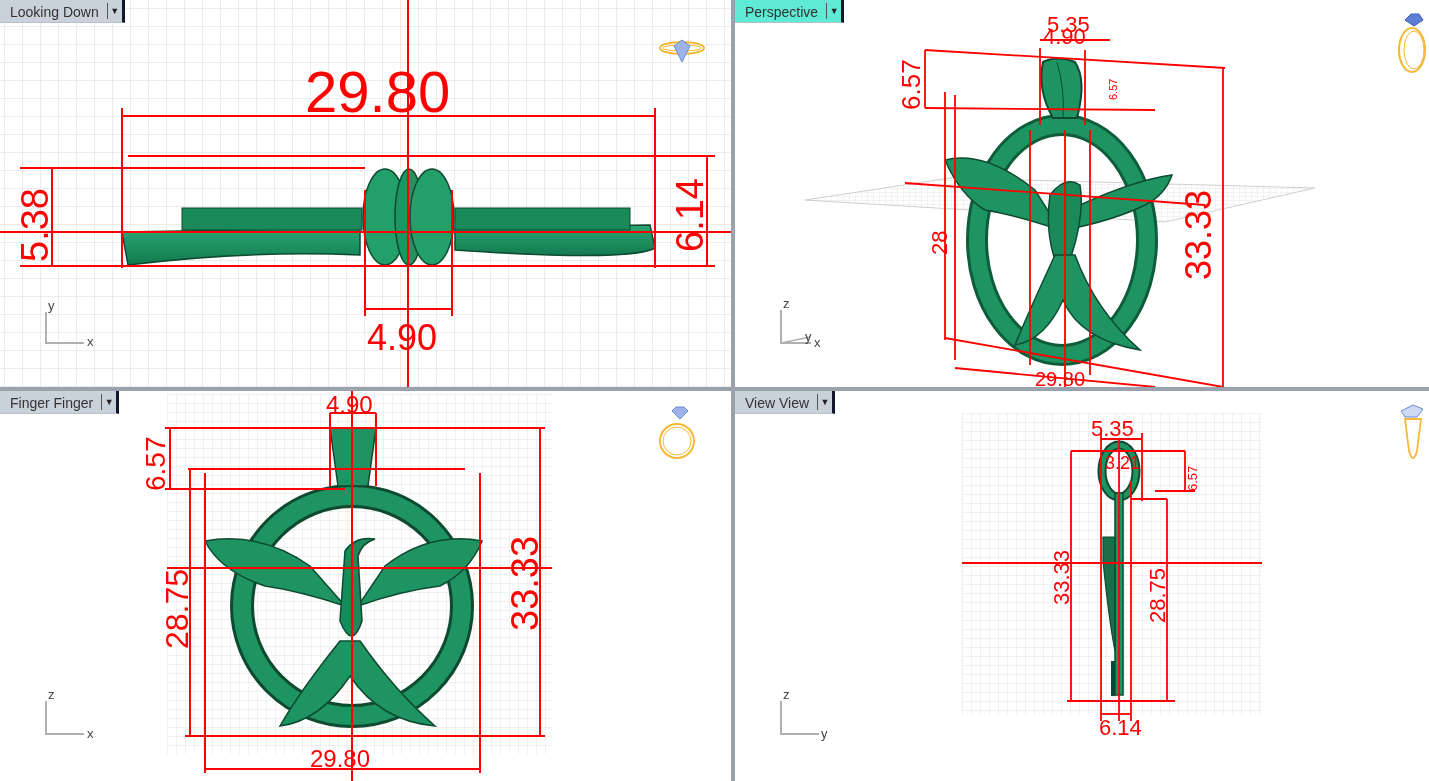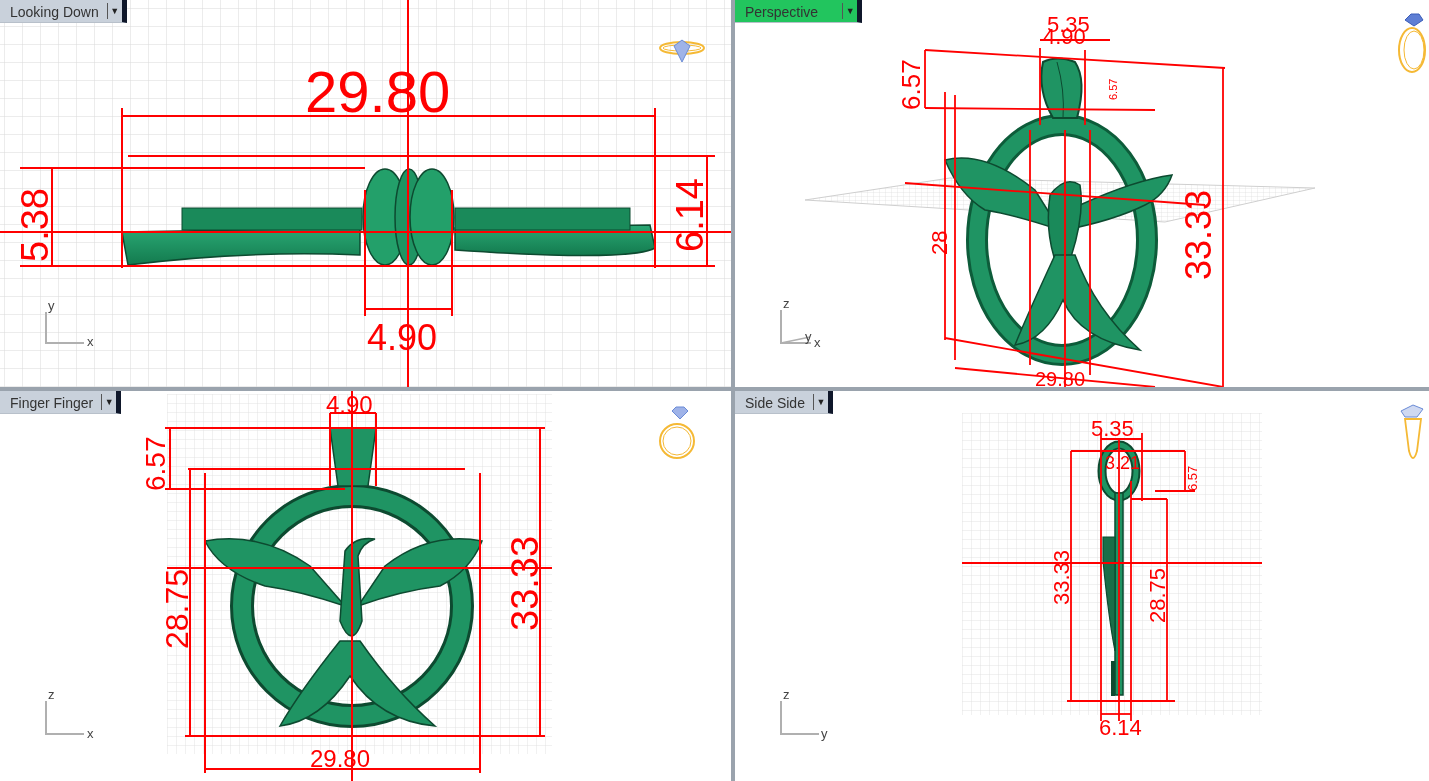--- a/index.html
+++ b/index.html
@@ -3,22 +3,22 @@
 <meta charset="utf-8">
 <style>
   html,body{margin:0;padding:0;background:#9aa3ad;}
   body{width:1429px;height:781px;position:relative;overflow:hidden;font-family:"Liberation Sans",sans-serif;}
   .vp{position:absolute;background:#ffffff;overflow:hidden;}
   .vp svg{position:absolute;left:0;top:0;}
   #vp-top{left:0;top:0;width:731px;height:387px;}
   #vp-persp{left:735px;top:0;width:694px;height:387px;}
   #vp-front{left:0;top:391px;width:731px;height:390px;}
   #vp-right{left:735px;top:391px;width:694px;height:390px;}
-  .vp-tab{position:absolute;left:0;top:0;height:22px;display:flex;align-items:stretch;background:#c9d1db;border-right:5px solid #0f172a;border-bottom:1px solid #b8c0ca;z-index:5;}
-  .vp-tab.active{background:#22c55e;gap:16px;}
+  .vp-tab{position:absolute;left:0;top:0;height:22px;display:flex;align-items:stretch;background:#c9d1db;border-right:3px solid #0f172a;border-bottom:1px solid #b8c0ca;z-index:5;}
+  .vp-tab.active{background:#5eead4;}
   .vp-tab .lbl{font-size:14px;color:#333;padding:2px 8px 0 10px;line-height:20px;white-space:nowrap;}
   .vp-tab .dd{width:14px;border-left:1px solid #555;margin:3px 0;display:flex;align-items:center;justify-content:center;font-size:9px;color:#222;}
   .dim{fill:#ff0000;font-family:"Liberation Sans",sans-serif;}
   .axis-lbl{font-family:"Liberation Sans",sans-serif;font-size:13px;fill:#444;}
 </style>
 </head>
 <body>
 
 <div class="vp" id="vp-top">
   <svg width="731" height="387">
@@ -256,16 +256,16 @@
       <text class="axis-lbl" x="48" y="308">z</text>
       <text class="axis-lbl" x="86" y="347">y</text>
     </g>
 
     <g>
       <path d="M670 28 L686 28 L682 60 Q678 74 674 60 Z" fill="none" stroke="#f5b935" stroke-width="1.8"></path>
       <path d="M666 20 L678 14 L688 18 L682 26 L670 26 Z" fill="#cfd9f2" stroke="#6a8bd6"></path>
     </g>
   </svg>
   <div class="vp-tab">
-    <span class="lbl">Side Side</span>
+    <span class="lbl">View View</span>
     <span class="dd">▼</span>
   </div>
 </div>
 
 </body></html>

